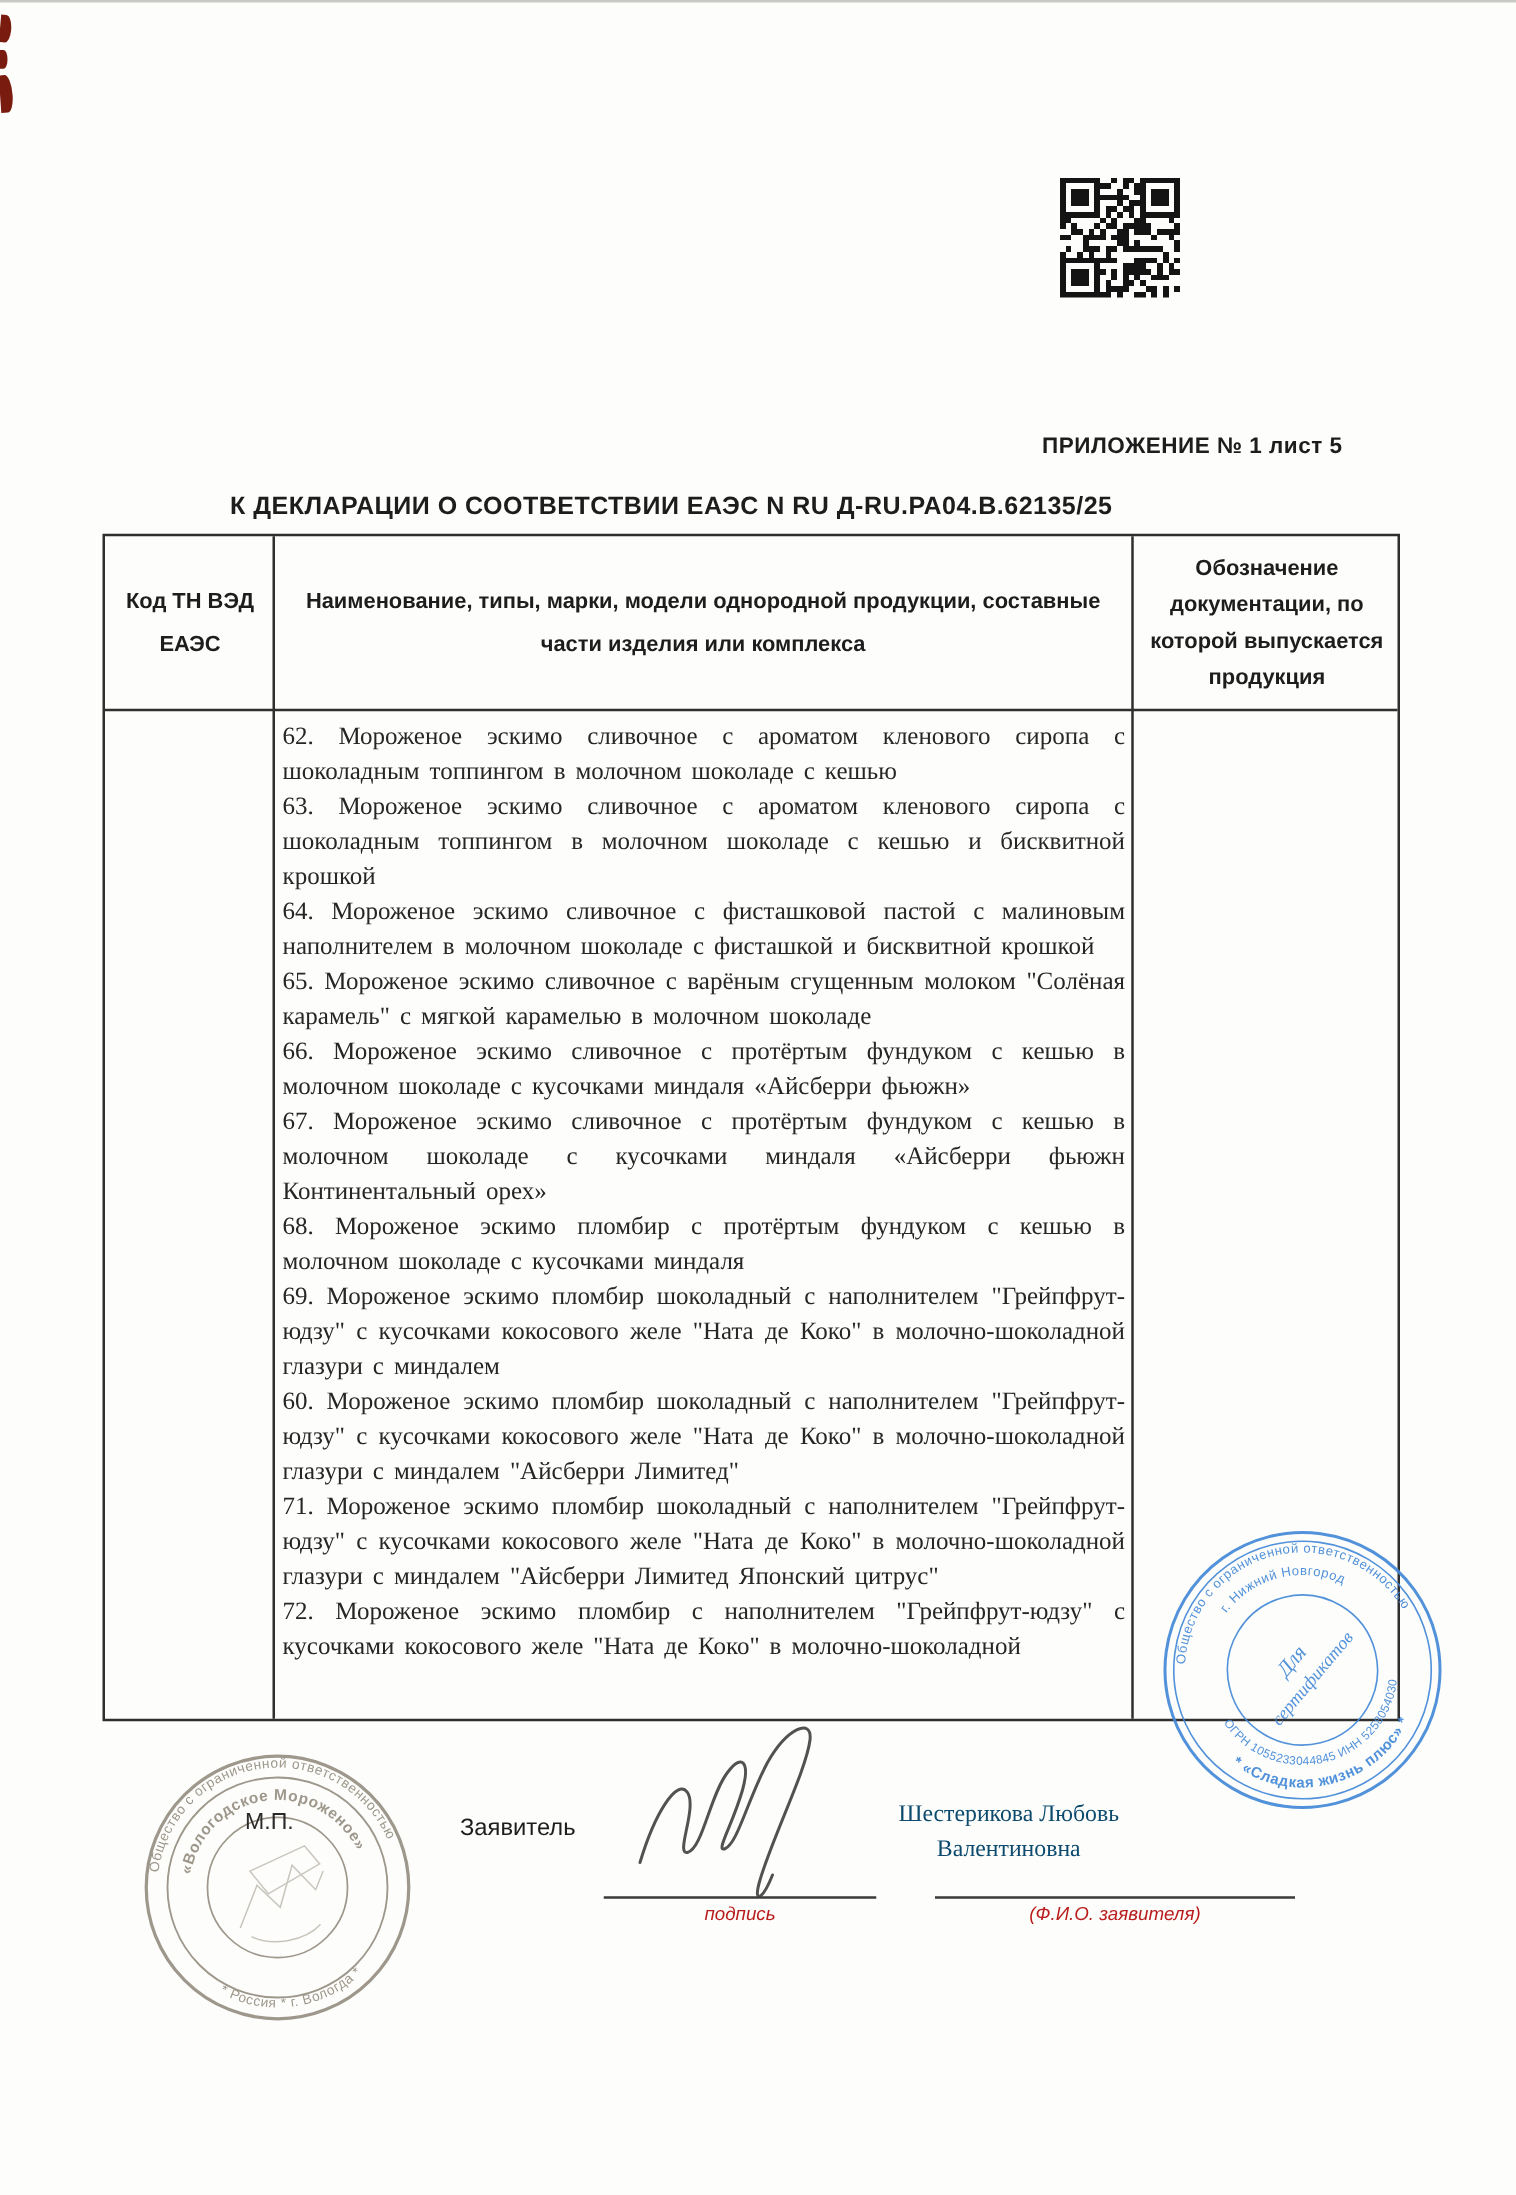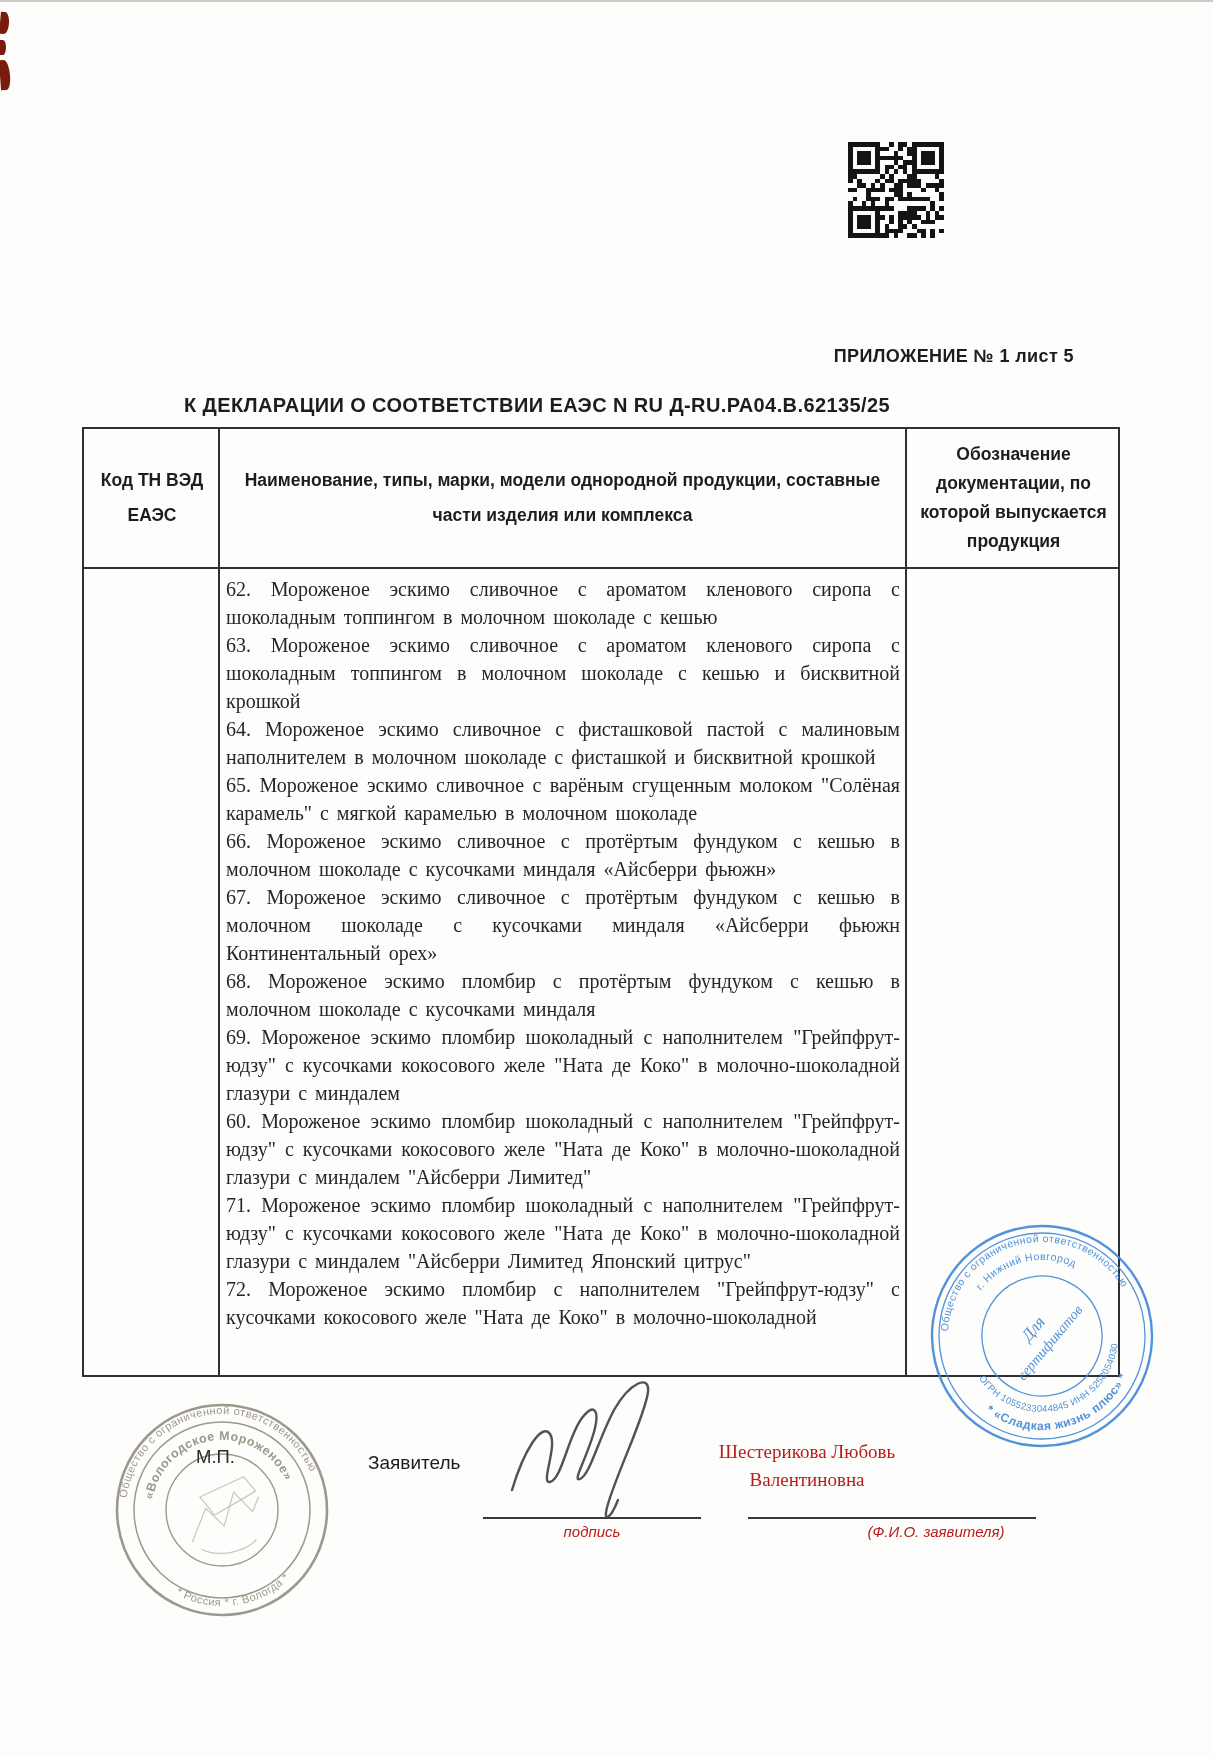--- a/index.html
+++ b/index.html
@@ -29,23 +29,23 @@
   .prod-item{margin:0;font-family:"Liberation Serif",serif;font-size:20px;line-height:28px;
              color:#262626;text-align:justify;word-spacing:3px;}
   .mp{left:196px;top:1446px;font-size:18.5px;z-index:4;color:#2a2a2a;}
   .applicant{left:368px;top:1452px;font-size:19px;text-align:center;}
   .sig-svg{left:498px;top:1372px;z-index:3;}
   .uline{height:2px;background:#3a3a3a;top:1517px;z-index:2;}
   .l-sig{left:483px;width:218px;}
   .l-fio{left:748px;width:288px;}
   .caption{top:1523px;font-size:15px;text-align:center;color:#b91c1c;font-style:italic;}
   .c-sig{left:483px;width:218px;}
-  .c-fio{left:792px;width:288px;text-align:center;}
+  .c-fio{left:748px;width:288px;text-align:center;}
   .name{left:688px;top:1438px;width:238px;text-align:center;
-        font-family:"Liberation Serif",serif;font-size:19px;line-height:28px;color:#b91c1c;}
+        font-family:"Liberation Serif",serif;font-size:19px;line-height:28px;color:#0c4a6e;}
   .stamp-left{left:110px;top:1398px;opacity:.82;}
   .stamp-right{left:926px;top:1220px;opacity:.92;}
   text{user-select:none;}
 </style>
 </head>
 <body>
 
 <div class="page">
 
   <div class="abs top-line"></div>

